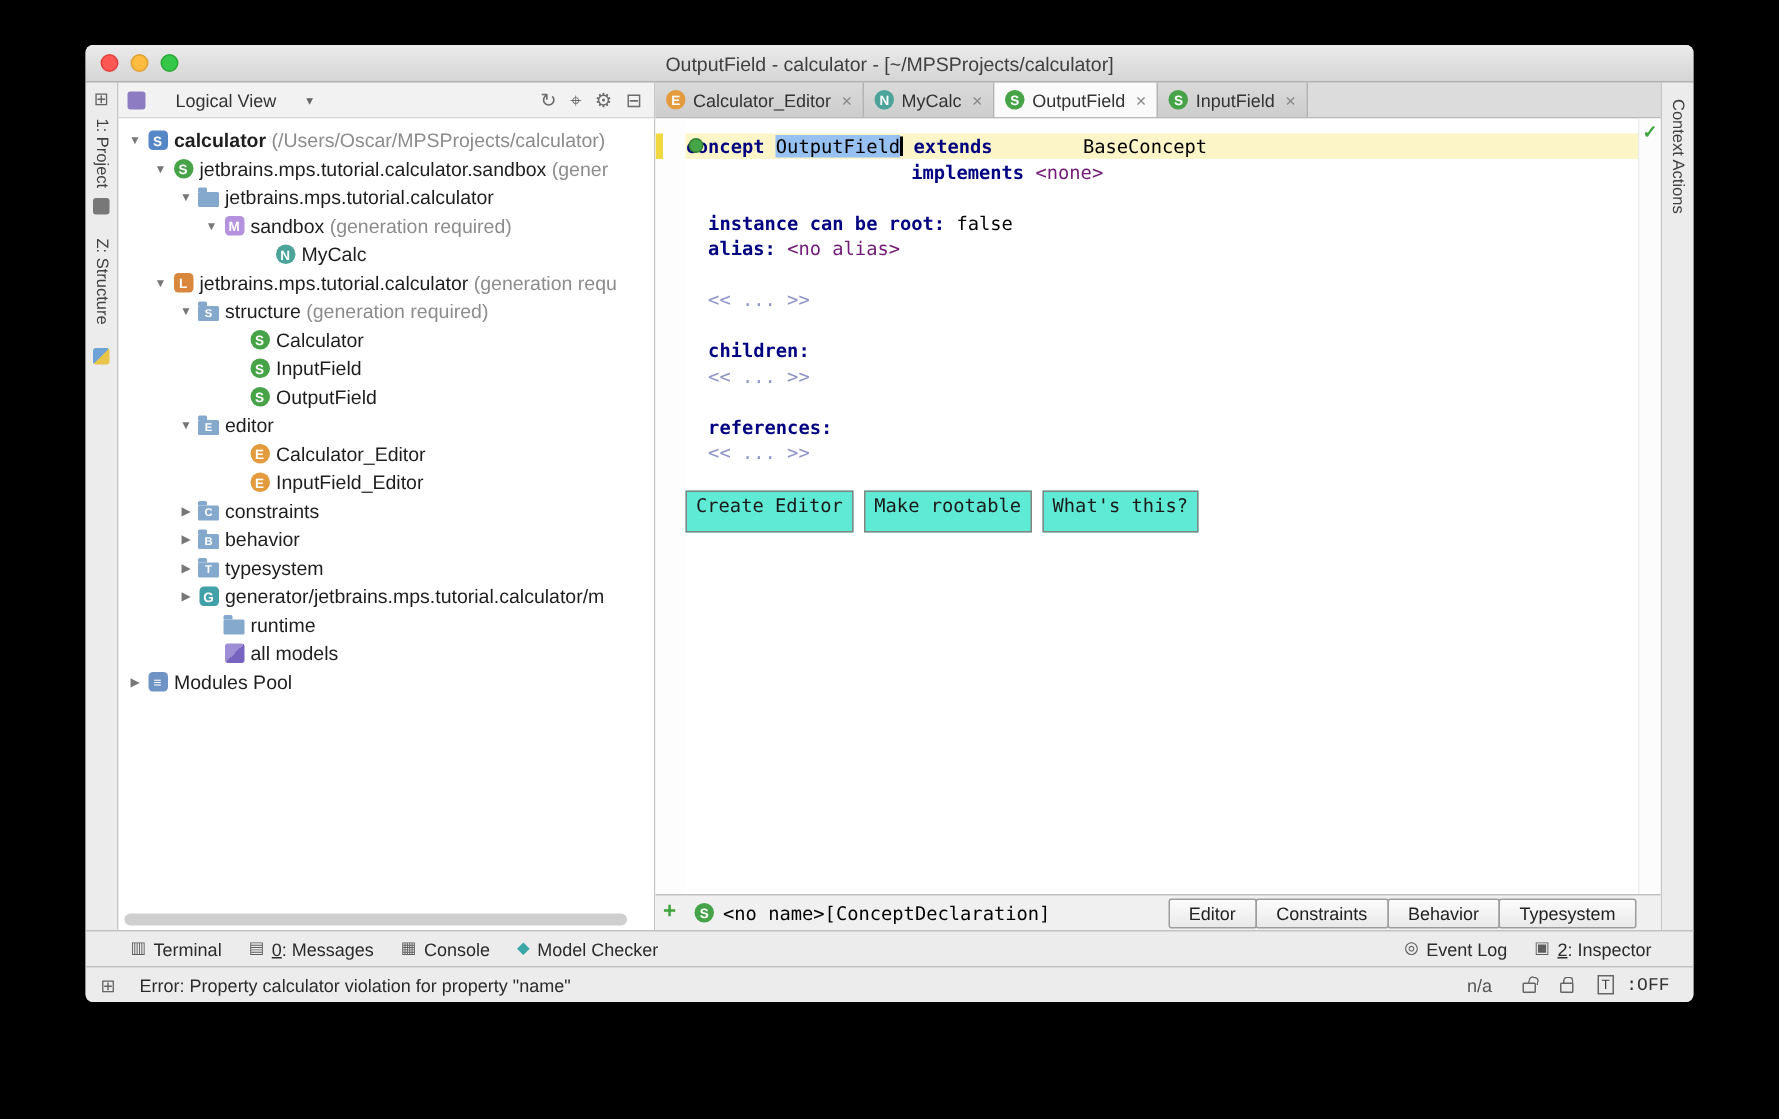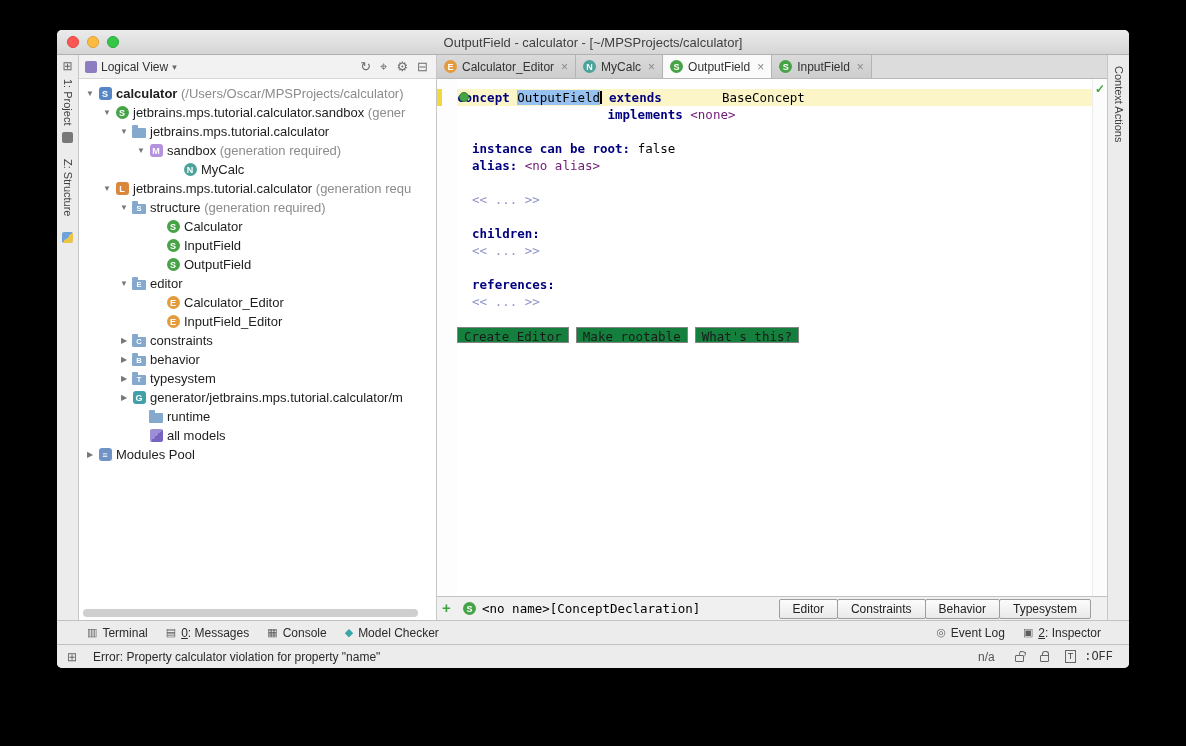--- a/index.html
+++ b/index.html
@@ -23,21 +23,21 @@
   .left-strip{flex:0 0 22px;background:#ececec;border-right:1px solid #c6c6c6;display:flex;flex-direction:column;align-items:center;padding-top:3px;}
   .right-strip{flex:0 0 22px;background:#ececec;border-left:1px solid #c6c6c6;display:flex;flex-direction:column;align-items:center;padding-top:6px;}
   .vlabel{writing-mode:vertical-rl;font-size:11px;color:#3f3f3f;margin:5px 0;cursor:default;}
   .vlabel.structure{margin-top:14px;}
   .strip-icon{font-size:12px;color:#666;margin:2px 0;line-height:1;}
   .strip-icon.dark{width:11px;height:11px;background:#787878;border-radius:2px;}
   .strip-icon.tool{width:11px;height:11px;background:linear-gradient(135deg,#6fa3d8 50%,#e8c54a 50%);border-radius:2px;margin-top:10px;}
 
   .main{flex:1;display:flex;flex-direction:column;min-width:0;}
   .top-row{flex:0 0 24px;display:flex;min-width:0;}
-  .tree-header{flex:0 0 358px;display:flex;align-items:center;background:#f2f2f2;border-right:1px solid #c6c6c6;border-bottom:1px solid #d6d6d6;padding:0 6px;gap:4px;}
+  .tree-header{flex:0 0 358px;display:flex;align-items:center;background:#f2f2f2;border-right:1px solid #c6c6c6;border-bottom:1px solid #d6d6d6;padding:0 6px;gap:20px;}
   .view-icon{width:12px;height:12px;border-radius:2px;background:#8e7cc3;flex:0 0 12px;}
   .view-label{font-size:12px;color:#333;}
   .view-caret{font-size:9px;color:#666;}
   .spacer{flex:1;}
   .hics{display:flex;align-items:center;gap:9px;padding-right:2px;}
   .hic{font-size:13px;color:#6d6d6d;line-height:1;}
 
   .tab-bar{flex:1;background:#dcdcdc;display:flex;align-items:stretch;border-bottom:1px solid #b9b9b9;min-width:0;}
   .tab{display:flex;align-items:center;gap:5px;padding:0 7px;border-right:1px solid #b3b3b3;background:linear-gradient(#dadada,#cdcdcd);font-size:12px;color:#333;}
   .tab.selected{background:#fafafa;}
@@ -68,21 +68,21 @@
   .code{position:absolute;left:20px;top:10px;right:15px;font-family:"DejaVu Sans Mono",monospace;font-size:12.5px;}
   .cline{height:17px;line-height:17px;white-space:pre;position:relative;color:#000;}
   .cline.current{background:#fcf5c8;}
   .node-icon{position:absolute;left:2px;top:3px;width:10px;height:10px;border-radius:50%;background:#46a546;border:1px solid #2f8032;}
   .seg.kw{color:#000080;font-weight:bold;}
   .seg.plain{color:#000;}
   .seg.sel{background:#96c1f1;color:#000;}
   .seg.empty{color:#701a75;}
   .seg.cell{color:#9096c8;}
   .caret{display:inline-block;width:1.5px;height:13px;background:#000;vertical-align:-2px;}
-  .ebtn{display:inline-block;border:1px solid #848484;background:#15803d;padding:0 6px;height:16px;line-height:18px;margin-right:7px;font-size:12.5px;color:#1a1a1a;}
+  .ebtn{display:inline-block;border:1px solid #848484;background:#5eead4;padding:0 6px;height:28px;line-height:18px;margin-right:7px;font-size:12.5px;color:#1a1a1a;}
 
   .vrail{position:absolute;right:0;top:0;bottom:0;width:15px;background:#fcfcfc;border-left:1px solid #ededed;text-align:center;}
   .check{color:#3fa33f;font-size:12px;font-weight:bold;line-height:18px;}
 
   .editor-statusbar{flex:0 0 24px;background:#f0f0f0;border-top:1px solid #c2c2c2;display:flex;align-items:center;gap:6px;padding-left:26px;position:relative;}
   .plus{position:absolute;left:5px;top:3px;color:#3fa33f;font-size:15px;font-weight:bold;line-height:1;}
   .node-label{font-family:"DejaVu Sans Mono",monospace;font-size:12.5px;color:#000;}
   .btabs{display:flex;align-items:center;margin-right:16px;}
   .btab{border:1px solid #9d9d9d;background:linear-gradient(#fcfcfc,#e9e9e9);padding:0 13px;height:20px;line-height:18px;font-size:12px;color:#222;border-radius:2px;margin-left:-1px;}
 

